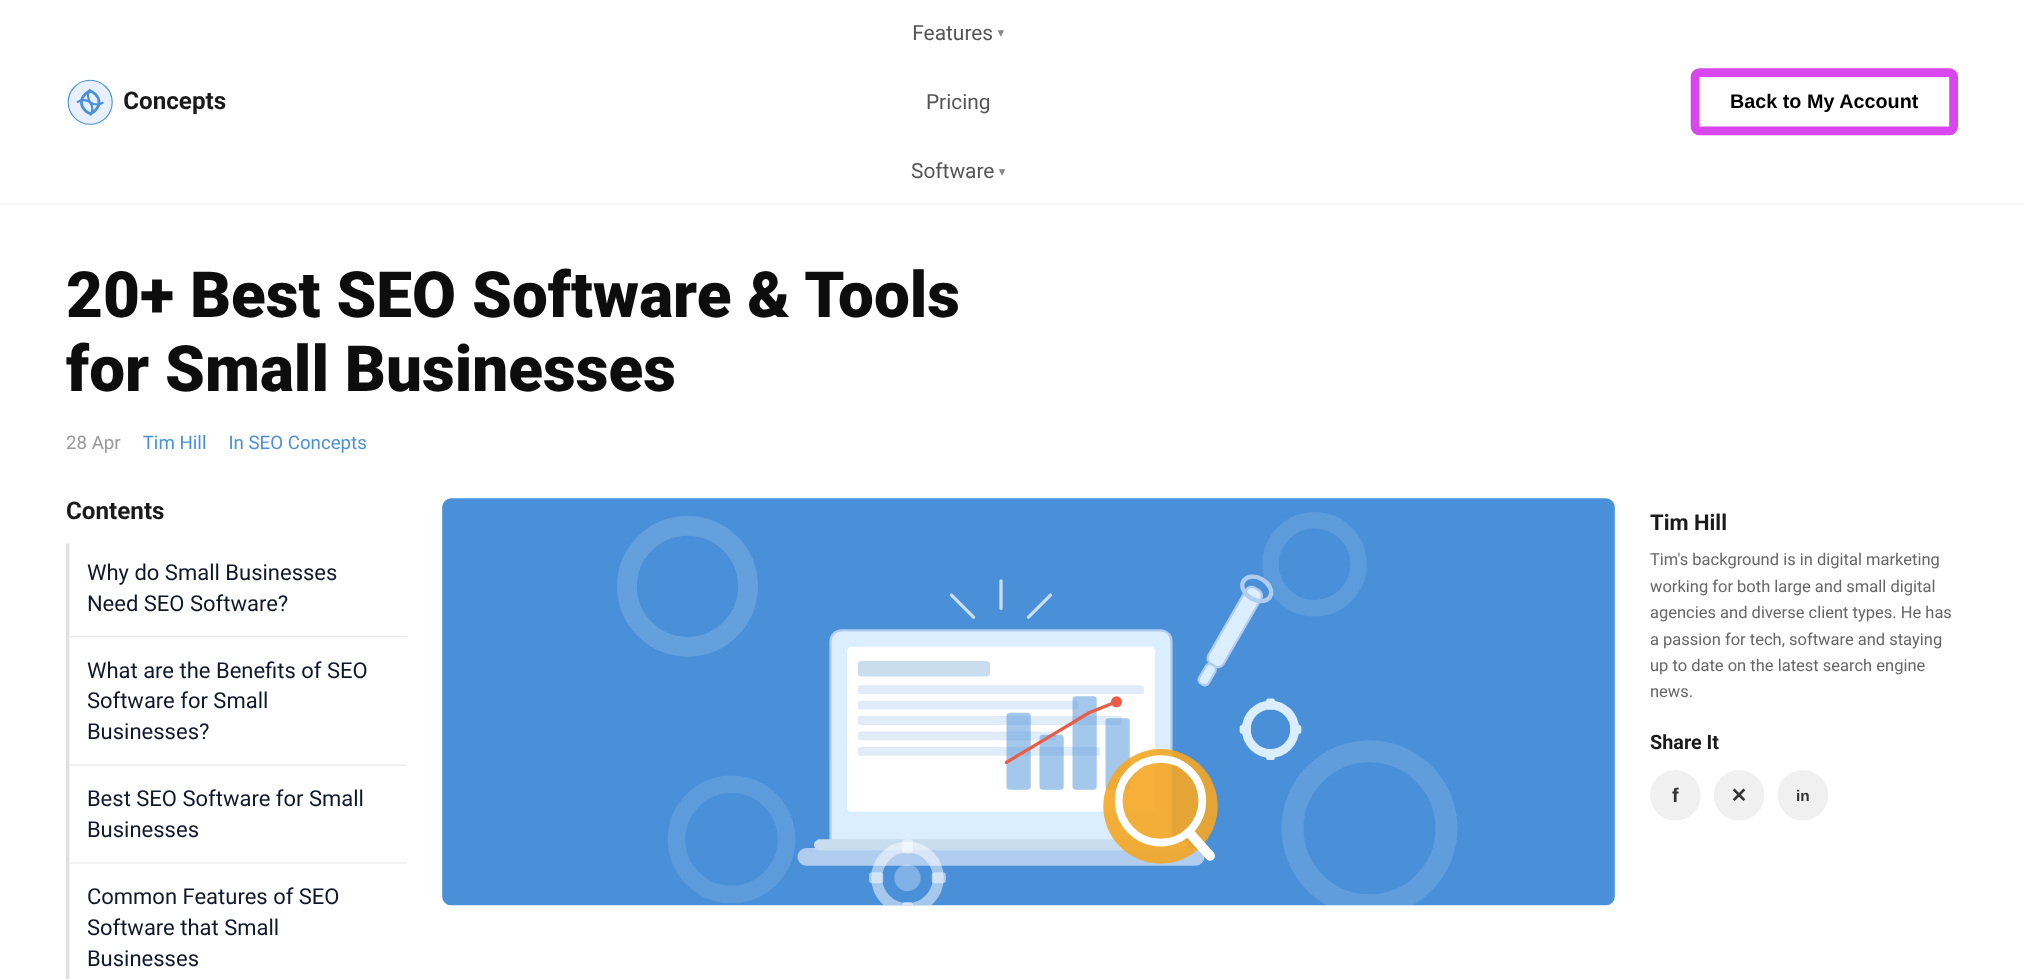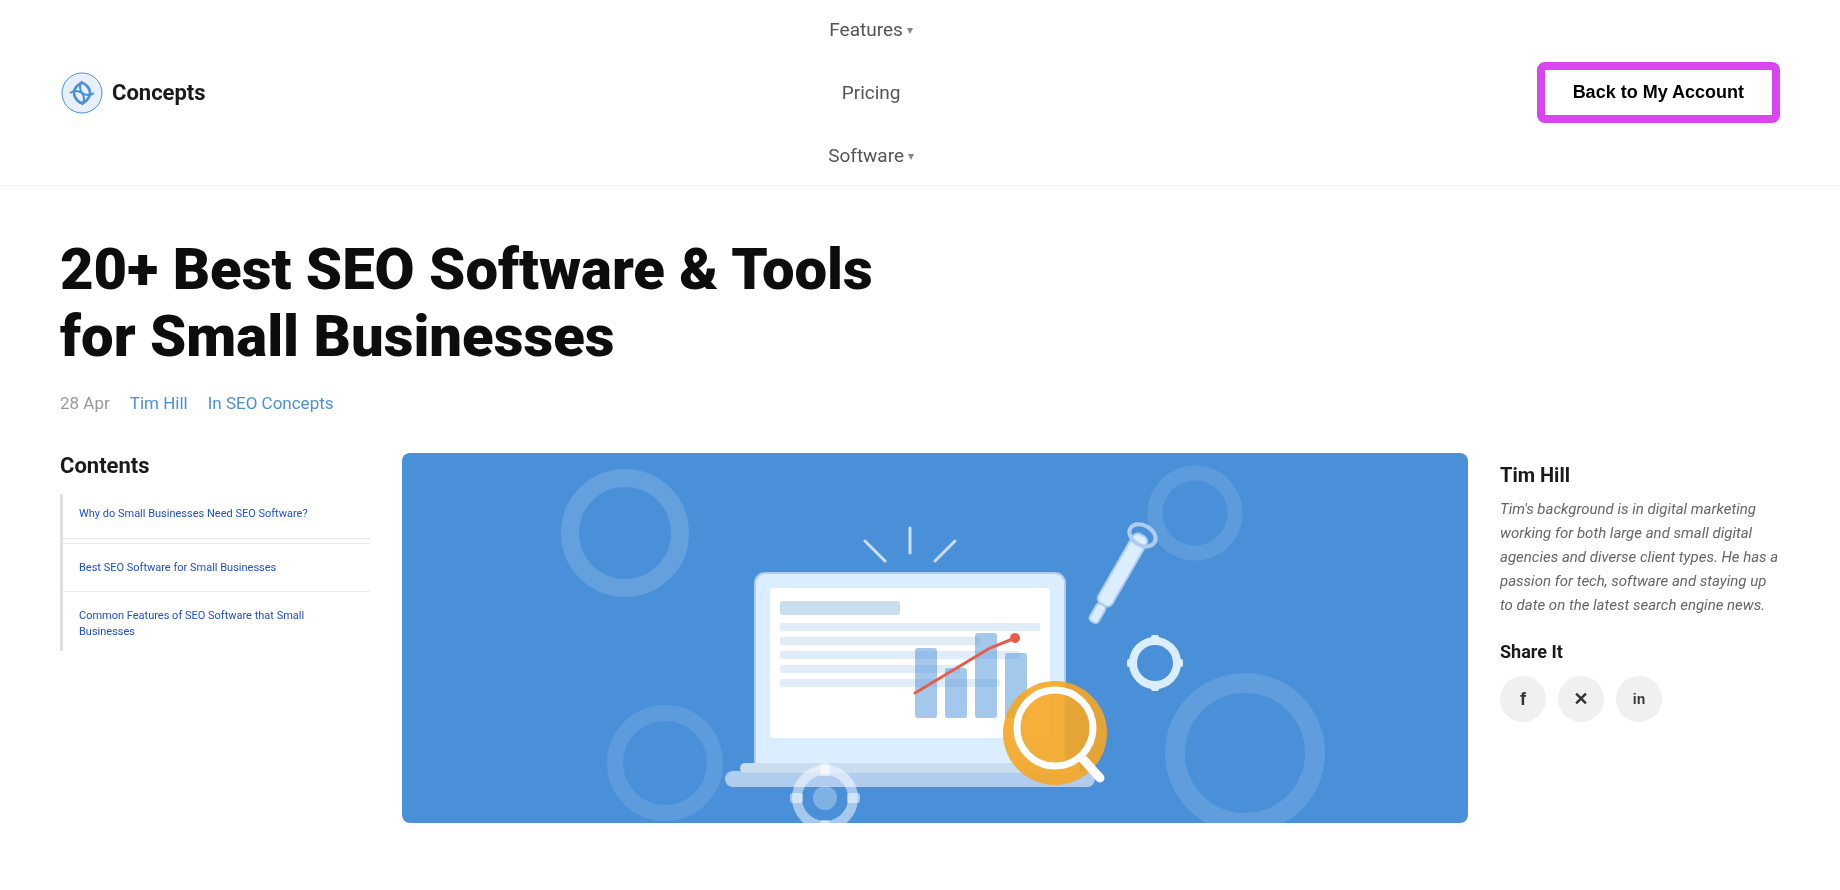--- a/index.html
+++ b/index.html
@@ -118,22 +118,22 @@
     }
     .toc-list {
       list-style: none;
       border-left: 3px solid #e0e0e0;
       padding-left: 0;
     }
     .toc-item {
       padding: 12px 16px;
       border-left: 3px solid transparent;
       margin-left: -3px;
-      font-size: 11px;
-      color: #1d4ed8;
+      font-size: 20px;
+      color: #0f172a;
       cursor: pointer;
       line-height: 1.4;
     }
     .toc-divider {
       height: 1px;
       background: #e8e8e8;
       margin: 4px 0;
     }
 
     
@@ -165,21 +165,20 @@
       font-size: 20px;
       font-weight: 700;
       color: #1a1a1a;
       margin-bottom: 10px;
     }
     .author-bio {
       font-size: 15px;
       color: #666;
       line-height: 1.6;
       margin-bottom: 24px;
-      font-style: italic;
     }
     .share-title {
       font-size: 18px;
       font-weight: 700;
       color: #1a1a1a;
       margin-bottom: 14px;
     }
     .share-buttons {
       display: flex;
       gap: 12px;
@@ -240,20 +239,21 @@
     <span class="meta-category">In SEO Concepts</span>
   </div>
 
   <div class="content-layout">
 
     <aside class="toc-sidebar">
       <div class="toc-title">Contents</div>
       <ul class="toc-list">
         <li class="toc-item">Why do Small Businesses Need SEO Software?</li>
         <div class="toc-divider"></div>
+        <li class="toc-item">What are the Benefits of SEO Software for Small Businesses?</li>
         <div class="toc-divider"></div>
         <li class="toc-item">Best SEO Software for Small Businesses</li>
         <div class="toc-divider"></div>
         <li class="toc-item">Common Features of SEO Software that Small Businesses</li>
       </ul>
     </aside>
 
     <div class="hero-image">
       <svg class="hero-illustration" viewBox="0 0 780 370" xmlns="http://www.w3.org/2000/svg">
 

